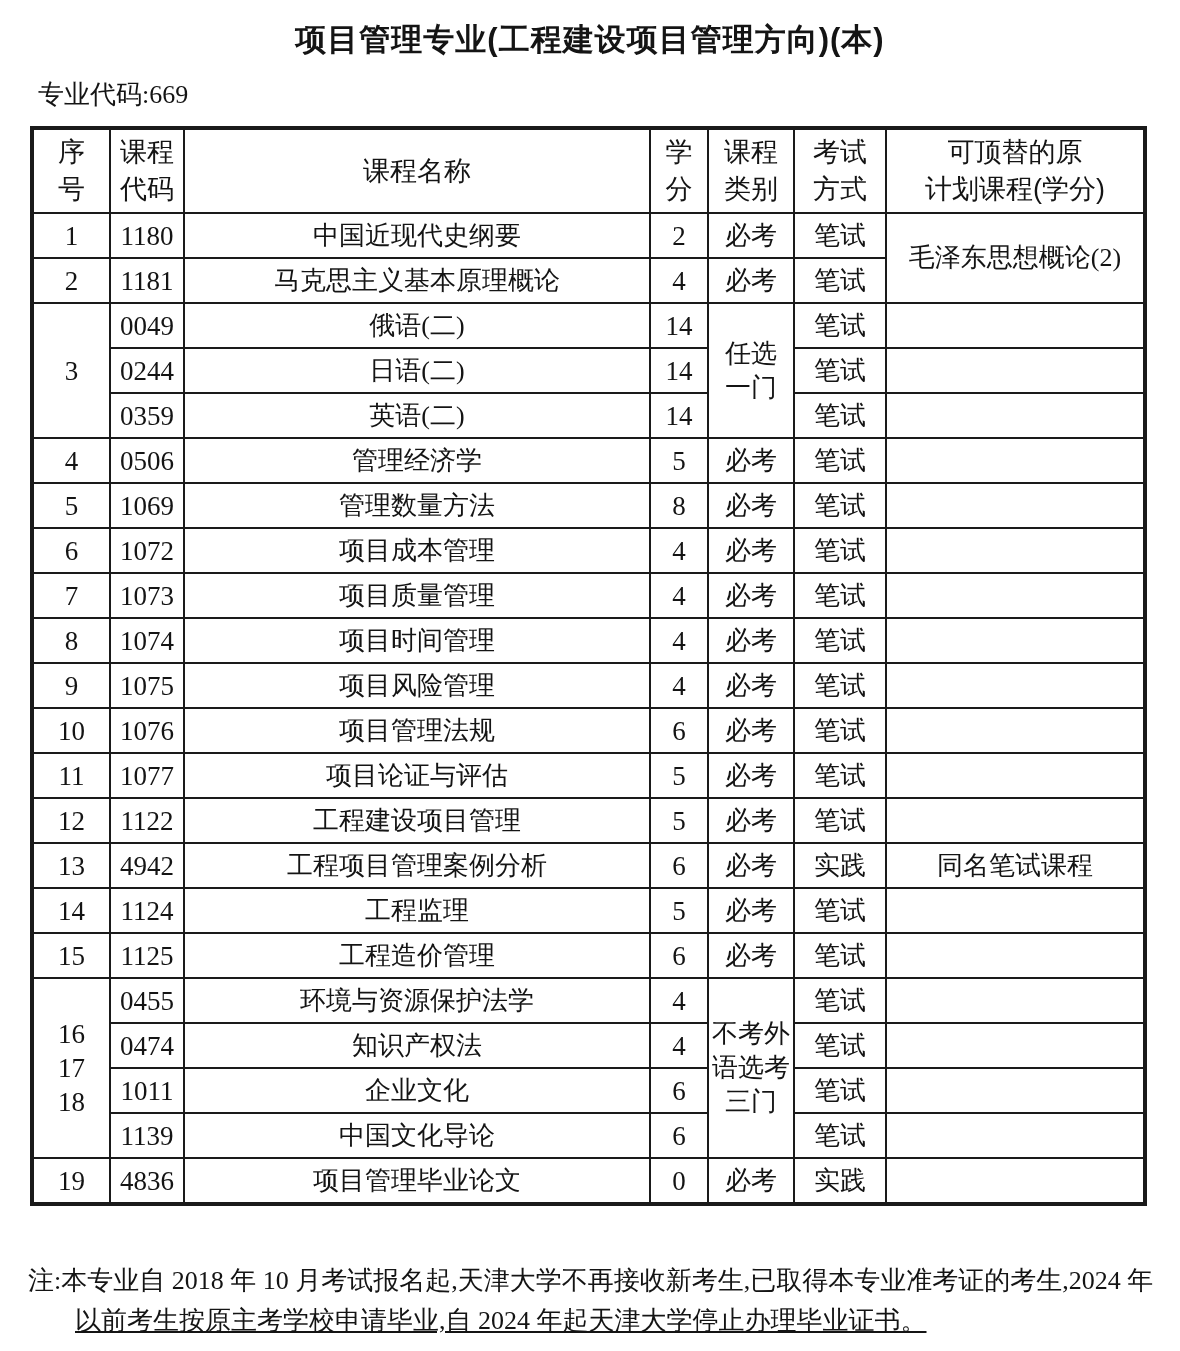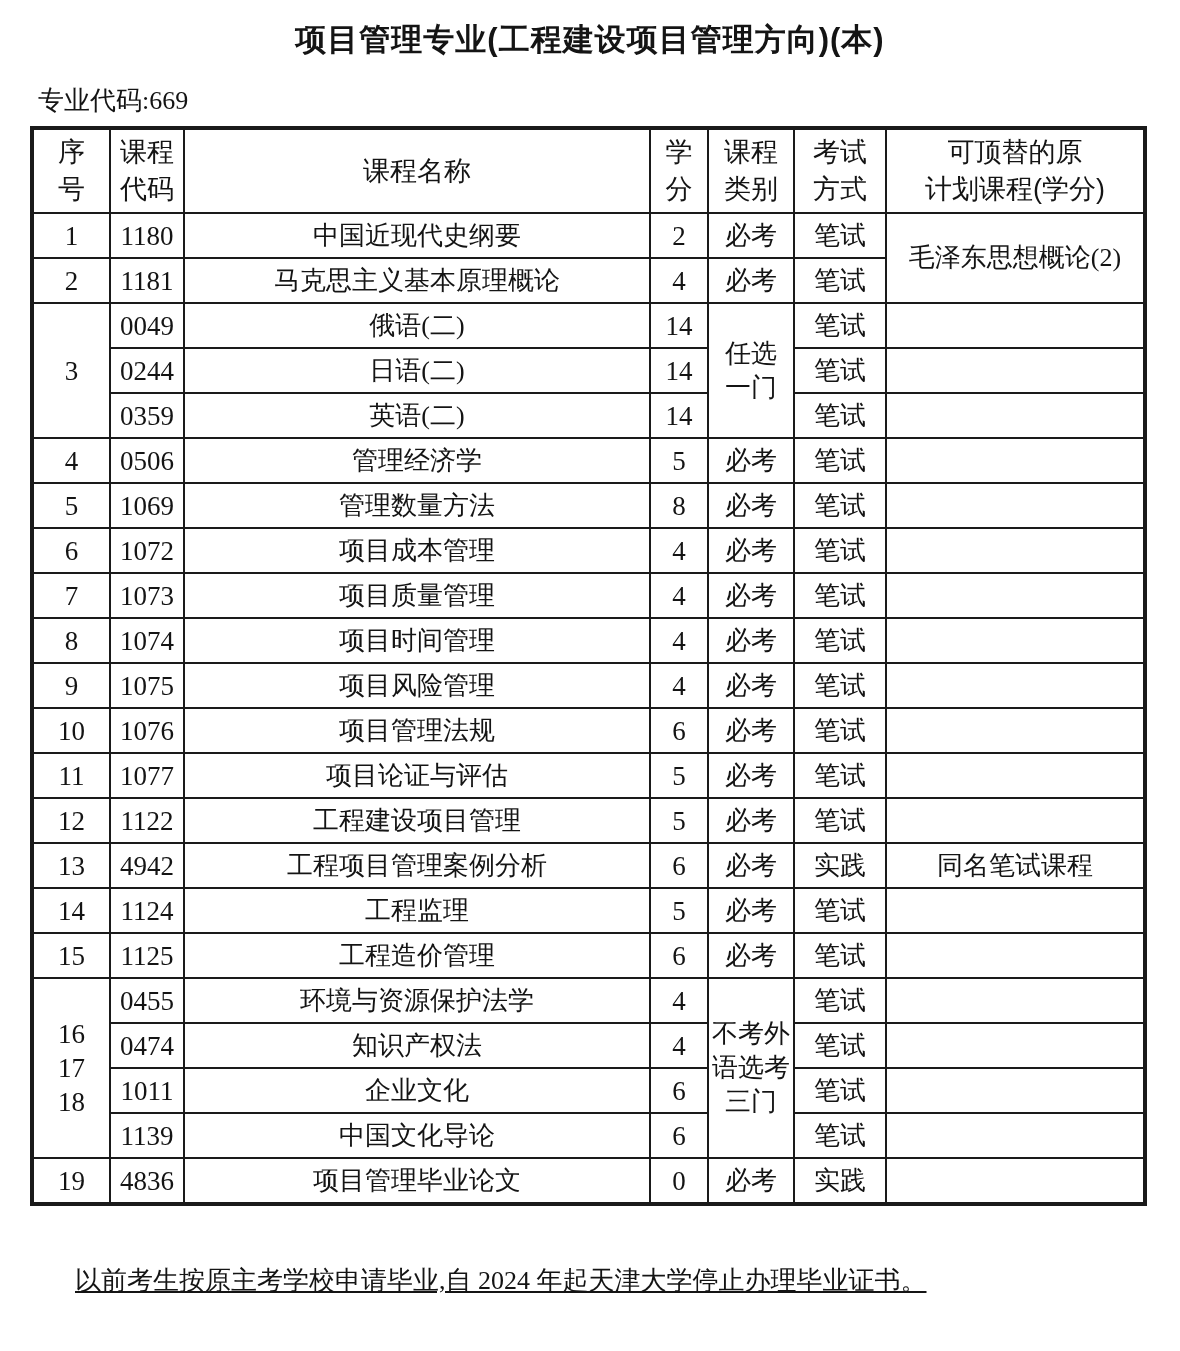--- a/index.html
+++ b/index.html
@@ -31,21 +31,20 @@
   }
   .meta-line {
     position: absolute;
     top: 78px;
     left: 38px;
     display: flex;
     gap: 37px;
     font-size: 26px;
     line-height: 34px;
     white-space: nowrap;
-    margin-top: 6px;
   }
   table.course-table {
     position: absolute;
     top: 126px;
     left: 30px;
     width: 1113px;
     table-layout: fixed;
     border-collapse: collapse;
     border: 4px solid #1a1a1a;
   }
@@ -319,16 +318,17 @@
           <td class="col-name">项目管理毕业论文</td>
           <td class="col-credits">0</td>
           <td class="col-type">必考</td>
           <td class="col-exam">实践</td>
           <td class="col-replace"></td>
         </tr>
       </tbody>
   </table>
 
   <div class="note">
+    <div class="note-line note-line-1">注:本专业自 2018 年 10 月考试报名起,天津大学不再接收新考生,已取得本专业准考证的考生,2024 年</div>
     <div class="note-line note-line-2">以前考生按原主考学校申请毕业,自 2024 年起天津大学停止办理毕业证书。</div>
   </div>
 
 </div>
 
 </body></html>

